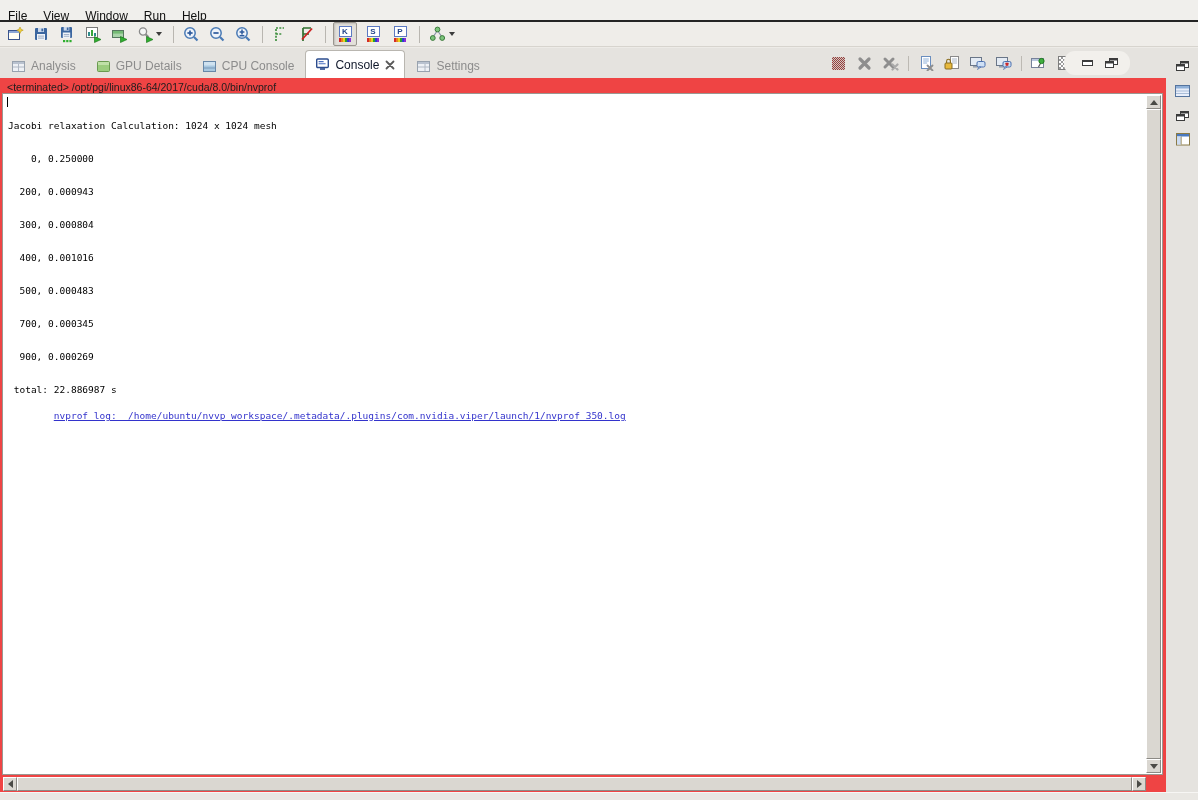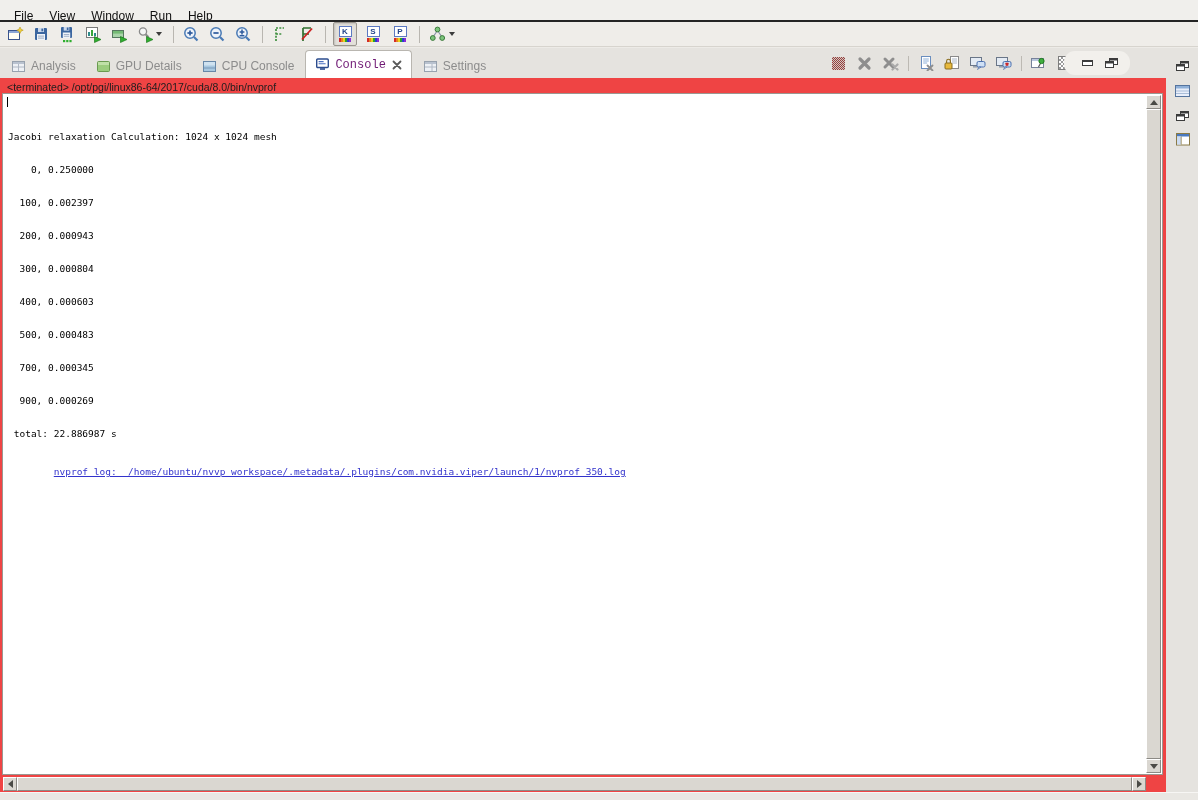--- a/index.html
+++ b/index.html
@@ -2,21 +2,21 @@
 <html><head>
 <meta charset="utf-8">
 <style>
   html,body{margin:0;padding:0;}
   body{width:1198px;height:800px;overflow:hidden;background:#edebe7;
        font-family:"Liberation Sans",sans-serif;-webkit-font-smoothing:antialiased;}
   .app{position:relative;width:1198px;height:800px;background:#edebe7;}
 
   
   .menubar{position:absolute;left:0;top:0;width:100%;height:32px;background:#f0efec;
-           display:flex;align-items:center;padding-left:6px;box-sizing:border-box;}
+           display:flex;align-items:center;box-sizing:border-box;}
   .menu-item{display:inline-block;font-size:12px;color:#111;padding:2px 8px;cursor:default;}
   .menu-item::first-letter{text-decoration:underline;}
   .menubar-sep{position:absolute;left:0;top:20px;width:100%;height:2px;background:#242424;}
 
   
   .toolbar{position:absolute;left:0;top:22px;width:100%;height:25px;background:#efede9;
            border-bottom:1px solid #d7d4ce;display:flex;align-items:center;padding-left:5px;box-sizing:border-box;}
   .tbtn{display:flex;align-items:center;justify-content:center;width:20px;height:20px;margin-right:6px;}
   .tsep{width:1px;height:17px;background:#b9b6b0;margin:0 7px 0 3px;}
   .caret{width:0;height:0;border-left:3.5px solid transparent;border-right:3.5px solid transparent;
@@ -30,21 +30,21 @@
   .seg-rainbow i{display:block;width:2px;height:4px;}
   .rb1{background:#d42a2a}.rb2{background:#e8821e}.rb3{background:#e8d51e}
   .rb4{background:#2aa22a}.rb5{background:#2a3ed4}.rb6{background:#8c2ad4}
 
   
   .tabstrip{position:absolute;left:0;top:48px;width:1166px;height:30px;background:#e5e3df;
             display:flex;align-items:flex-end;}
   .tab{display:flex;align-items:center;height:24px;padding:0 9px;margin-left:2px;font-size:12px;color:#8c8c8c;}
   .tab .tab-label{margin-left:5px;white-space:nowrap;}
   .tab.active{background:#fff;border:1px solid #b9b6b0;border-bottom:none;border-radius:4px 4px 0 0;
-              height:27px;color:#701a75;font-family:Liberation Mono, monospace;}
+              height:27px;color:#0f172a;}
   .tab-close{margin-left:6px;display:flex;align-items:center;}
   .console-toolbar{position:absolute;right:50px;top:5px;display:flex;align-items:center;height:20px;}
   .cbtn{display:flex;align-items:center;justify-content:center;width:19px;height:18px;margin-left:7px;}
   .csep{width:1px;height:15px;background:#bcb9b3;margin-left:8px;}
   .minmax-panel{position:absolute;right:36px;top:3px;height:24px;background:#f2f0ec;border-radius:11px;
                 display:flex;align-items:center;padding:0 9px;}
   .minmax-panel .cbtn{margin-left:5px;}
   .terminate-glyph{width:13px;height:13px;
      background:repeating-conic-gradient(#9a3d3d 0% 25%, #cfcac2 0% 50%) 0 0/2px 2px;}
   .console-select-glyph{width:12px;height:12px;border:1px solid #7d7d7d;
@@ -53,25 +53,25 @@
 
   
   .fastbar{position:absolute;left:1166px;top:48px;width:32px;height:744px;background:#e5e3df;}
   .fv-btn{position:absolute;left:8px;width:17px;height:16px;display:flex;align-items:center;justify-content:center;}
 
   
   .content{position:absolute;left:0;top:78px;width:1166px;height:714px;background:#ef4444;}
   .terminated-line{position:absolute;left:7px;top:3px;font-size:10.5px;color:#1d1d1d;white-space:pre;}
   .console-widget{position:absolute;left:2px;top:15px;width:1161px;height:682px;border:1px solid #9a9791;
                   box-sizing:border-box;background:#fff;}
-  .console-lines{position:absolute;left:5px;top:15px;right:18px;
+  .console-lines{position:absolute;left:5px;top:4px;right:18px;
                  font-family:"DejaVu Sans Mono","Liberation Mono",monospace;
                  font-size:9.5px;line-height:11px;color:#000;white-space:pre;}
   .console-line{height:11px;}
-  .log-link{display:inline-block;margin-top:16px;color:#3333cc;text-decoration:underline;cursor:pointer;}
+  .log-link{display:inline-block;margin-top:4px;color:#3333cc;text-decoration:underline;cursor:pointer;}
   .text-caret{position:absolute;left:4px;top:3px;width:1px;height:10px;background:#000;}
 
   
   .vscrollbar{position:absolute;top:1px;right:1px;width:15px;height:678px;background:#efede9;}
   .hscrollbar{position:absolute;left:3px;top:699px;width:1143px;height:14px;background:#efede9;display:flex;}
   .sb-btn,.sb-thumb{background:#dad7d1;border:1px solid;border-color:#ffffff #8c8a85 #8c8a85 #ffffff;box-sizing:border-box;}
   .sb-btn{display:flex;align-items:center;justify-content:center;}
   .v .sb-btn{width:15px;height:14px;}
   .v .sb-thumb{width:15px;height:650px;}
   .h .sb-btn{width:14px;height:14px;flex:0 0 14px;}
@@ -423,24 +423,23 @@
   </div>
 
   <div class="content">
     <div class="terminated-line">&lt;terminated&gt; /opt/pgi/linux86-64/2017/cuda/8.0/bin/nvprof</div>
 
     <div class="console-widget">
       <div class="text-caret"></div>
       <div class="console-lines">
         <div class="console-line">Jacobi relaxation Calculation: 1024 x 1024 mesh</div>
         <div class="console-line">    0, 0.250000</div>
-        <div class="console-line">  100, 0.002397</div>
         <div class="console-line">  200, 0.000943</div>
         <div class="console-line">  300, 0.000804</div>
-        <div class="console-line">  400, 0.000603</div>
+        <div class="console-line">  400, 0.001016</div>
         <div class="console-line">  500, 0.000483</div>
         <div class="console-line">  700, 0.000345</div>
         <div class="console-line">  900, 0.000269</div>
         <div class="console-line"> total: 22.886987 s</div>
         <a class="log-link">nvprof log:  /home/ubuntu/nvvp_workspace/.metadata/.plugins/com.nvidia.viper/launch/1/nvprof_350.log</a>
       </div>
 
       <div class="vscrollbar v">
         <span class="sb-btn">
             <span class="tri-up"></span>

